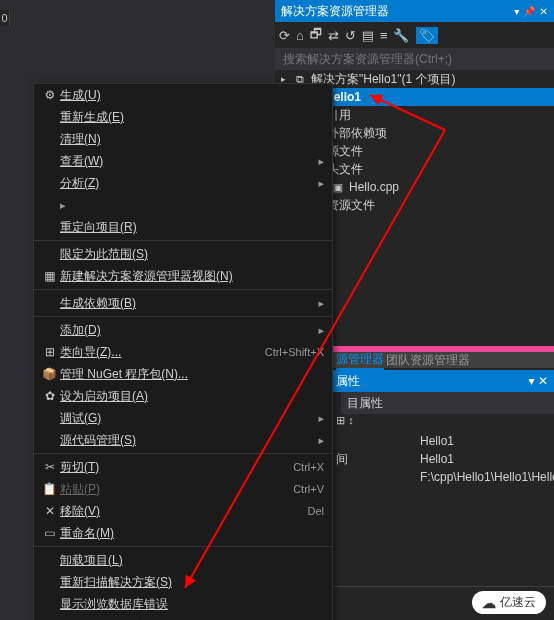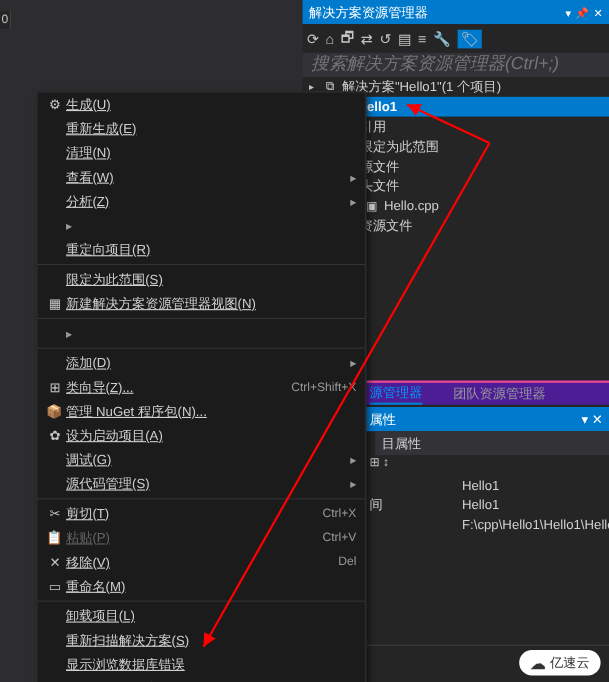--- a/index.html
+++ b/index.html
@@ -5,41 +5,41 @@
 * { margin: 0; padding: 0; box-sizing: border-box; font-family: "Microsoft YaHei", sans-serif; }
 body { width: 554px; height: 620px; background: #2d2d30; color: #d0d0d0; font-size: 12px; overflow: hidden; position: relative; }
 .tb-left { width: 275px; background: #2d2d30; border-right: 1px solid #3f3f46; }
 .tb-right { flex: 1; background: #007acc; color: #fff; display: flex; align-items: center; padding: 0 6px; height: 22px; position: absolute; top: 0; left: 275px; right: 0; }
 .tb-right .title { flex: 1; }
 .tb-right .wicons span { margin-left: 4px; font-size: 10px; }
 .toolbar { position: absolute; top: 22px; left: 275px; right: 0; height: 26px; background: #252526; display: flex; align-items: center; padding: 0 4px; gap: 6px; color: #c5c5c5; font-size: 13px; }
 .toolbar span { cursor: pointer; }
 .toolbar span:last-child { background:#007acc; padding:1px 3px;}
 .search { position: absolute; top: 48px; left: 275px; right: 0; height: 22px; background: #333337; color: #999; display: flex; align-items: center; padding: 0 8px; }
-.search input { background: transparent; border: none; color: #999; width: 100%; outline: none; font-size: 16px; font-style: italic; }
+.search input { background: transparent; border: none; color: #999; width: 100%; outline: none; font-size: 12px; }
 .tree { position: absolute; top: 70px; left: 275px; right: 0; bottom: 0; background: #252526; }
 .tree-row { display: flex; align-items: center; height: 18px; padding-left: 6px; gap: 4px; }
 .tree-row.indent1 { padding-left: 20px; }
 .tree-row.indent2 { padding-left: 40px; }
 .tree-row.indent3 { padding-left: 56px; }
 .tree-row.sel { background: #007acc; color: #fff; }
 .tree-row.sel .label { font-weight: bold; }
 .tri { display: inline-block; width: 8px; font-size: 9px; color: #c5c5c5; }
 .sel .tri { color: #fff; }
 .icn { width: 14px; text-align: center; font-size: 11px; }
 .ctx { position: absolute; top: 83px; left: 33px; width: 300px; background: #1b1b1c; border: 1px solid #333337; box-shadow: 2px 2px 6px rgba(0,0,0,0.5); z-index: 10; }
 .ctx-row { display: flex; align-items: center; height: 22px; padding: 0 8px 0 6px; color: #d0d0d0; cursor: pointer; }
 .ctx-row.dis { color: #656565; }
 .ctx-ic { width: 20px; text-align: center; font-size: 12px; color: #c5c5c5; }
 .ctx-row.dis .ctx-ic { color: #555; }
 .ctx-lb { flex: 1; text-decoration: underline; }
 .ctx-sc { color: #999; font-size: 11px; }
 .ctx-sep { height: 1px; background: #333337; margin: 2px 0; }
 .left0 { position: absolute; top: 10px; left: 0; width: 10px; height: 16px; background: #252526; color: #c5c5c5; display: flex; align-items: center; justify-content: center; font-size: 11px; border-right: 1px solid #3f3f46; }
-.tabs { position: absolute; top: 346px; left: 330px; right: 0; height: 22px; display: flex; align-items: center; gap: 28px; color: #999; background: #4c1d95; border-top: 2px solid #ec4899; padding-left: 6px; }
+.tabs { position: absolute; top: 346px; left: 330px; right: 0; height: 22px; display: flex; align-items: center; gap: 2px; color: #999; background: #404040; border-top: 6px solid #ec4899; padding-left: 6px; }
 .tabs span.active { color: #0097fb; border-bottom: 2px solid #007acc; }
 .prop-hdr { position: absolute; top: 370px; left: 330px; right: 0; height: 22px; background: #007acc; color: #fff; display: flex; align-items: center; padding: 0 6px; text-align: right; }
 .prop-hdr .sp { flex: 1; }
 .prop-sub { position: absolute; top: 392px; left: 330px; right: 0; height: 22px; background: #333337; display: flex; align-items: center; padding: 0 6px; margin-left: 11px; }
 .prop-ic { position: absolute; top: 414px; left: 330px; right: 0; height: 18px; background: #252526; padding: 0 6px; color:#c5c5c5; font-size:11px;}
 .prop-body { position: absolute; top: 432px; left: 330px; right: 0; background: #252526; }
 .prop-row { display: flex; height: 18px; align-items: center; }
 .prop-row .k { width: 90px; padding-left: 6px; color: #d0d0d0; }
 .prop-row .v { flex: 1; color: #d0d0d0; overflow: hidden; white-space: nowrap; }
 .prop-foot { position: absolute; top: 586px; left: 330px; right: 0; background: #252526; padding: 4px 6px; border-top: 1px solid #3f3f46; }
@@ -86,21 +86,21 @@
     <span class="tri">◢</span>
       <span class="icn">⬚</span>
     <span class="label">Hello1</span>
   </div>
   <div class="tree-row indent2">
       <span class="tri">▸</span>
       <span class="label">引用</span>
     </div>
   <div class="tree-row indent2">
       <span class="tri">▸</span>
-      <span class="label">限定为此范围</span>
+      <span class="label">外部依赖项</span>
     </div>
   <div class="tree-row indent2">
       <span class="tri">◢</span>
       <span class="label">源文件</span>
     </div>
   <div class="tree-row indent2">
       <span class="tri">▸</span>
       <span class="label">头文件</span>
     </div>
   <div class="tree-row indent3">
@@ -149,20 +149,21 @@
       <span class="ctx-ic"></span>
       <span class="ctx-lb">限定为此范围(S)</span>
     </div>
     <div class="ctx-row">
       <span class="ctx-ic">▦</span>
       <span class="ctx-lb">新建解决方案资源管理器视图(N)</span>
     </div>
     <div class="ctx-sep"></div>
     <div class="ctx-row">
       <span class="ctx-ic"></span>
+      <span class="ctx-lb">生成依赖项(B)</span>
       <span class="ctx-sc">▸</span>
     </div>
     <div class="ctx-sep"></div>
     <div class="ctx-row">
       <span class="ctx-ic"></span>
       <span class="ctx-lb">添加(D)</span>
       <span class="ctx-sc">▸</span>
     </div>
     <div class="ctx-row">
       <span class="ctx-ic">⊞</span>

